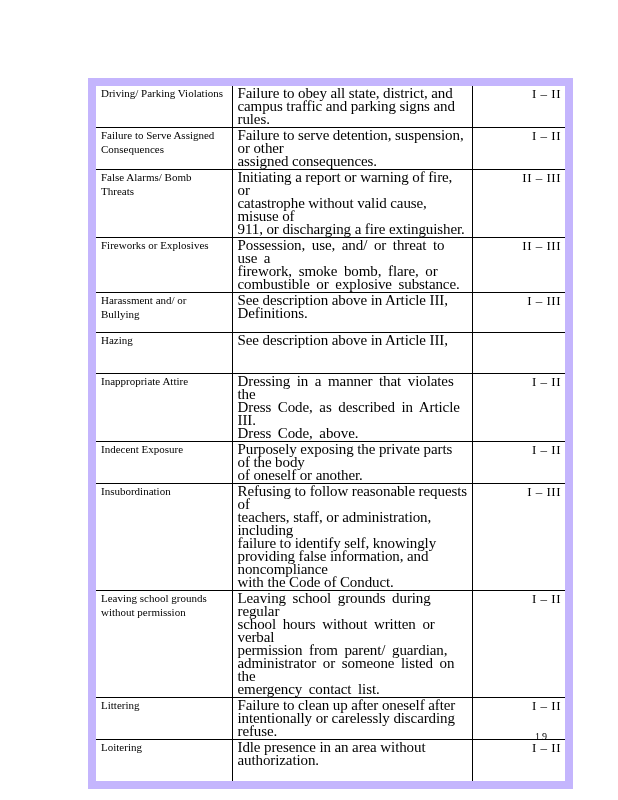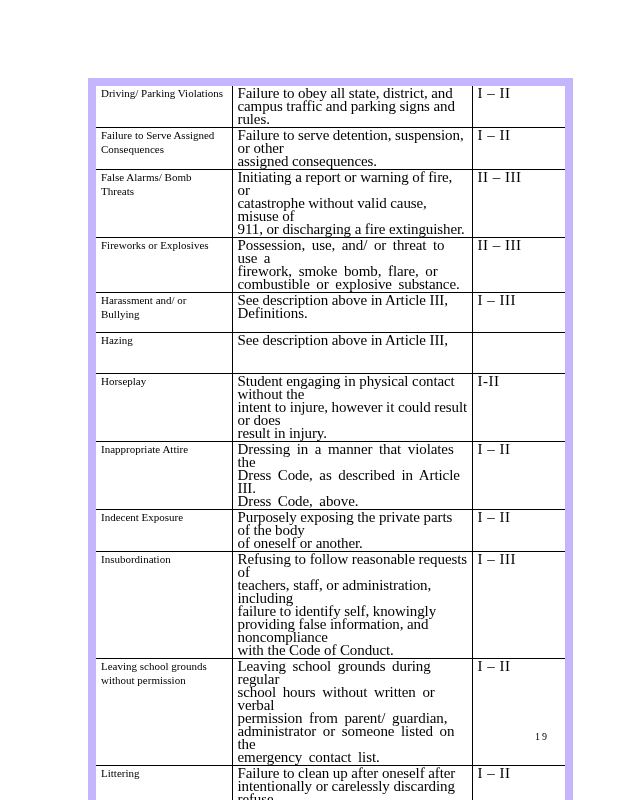--- a/index.html
+++ b/index.html
@@ -33,23 +33,23 @@
     line-height: 13.5px;
     white-space: pre-line;
   }
   td.dcell {
     font-size: 15px;
     line-height: 13px;
     letter-spacing: -0.1px;
     white-space: pre-line;
   }
   td.lcell {
-    font-size: 15px;
+    font-size: 13px;
     line-height: 13px;
-    text-align: left;
+    text-align: right;
     letter-spacing: 0.5px;
   }
   .just { word-spacing: 3px; }
   .va-m { vertical-align: middle; }
   .va-t { vertical-align: top; padding-top: 3px; }
   .va-b { vertical-align: bottom; padding-bottom: 3px; }
   .pad-t { vertical-align: top; padding-top: 16px; }
   
   tr.r0  { height: 29px; }
   tr.r1  { height: 38px; }
@@ -119,27 +119,20 @@
         <td class="vcell">Harassment and/ or
 Bullying</td>
         <td class="dcell">See description above in Article III, Definitions.</td>
         <td class="lcell va-m">I – III</td>
       </tr>
       <tr class="r7">
         <td class="vcell">Hazing</td>
         <td class="dcell">See description above in Article III,</td>
         <td class="lcell va-m"></td>
       </tr>
-      <tr class="r8">
-        <td class="vcell">Horseplay</td>
-        <td class="dcell">Student engaging in physical contact without the
-intent to injure, however it could result or does
-result in injury.</td>
-        <td class="lcell va-t">I-II</td>
-      </tr>
       <tr class="r9">
         <td class="vcell">Inappropriate Attire</td>
         <td class="dcell just">Dressing in a manner that violates the
 Dress Code, as described in Article III.
 Dress Code, above.</td>
         <td class="lcell va-m">I – II</td>
       </tr>
       <tr class="r10">
         <td class="vcell">Indecent Exposure</td>
         <td class="dcell">Purposely exposing the private parts of the body

